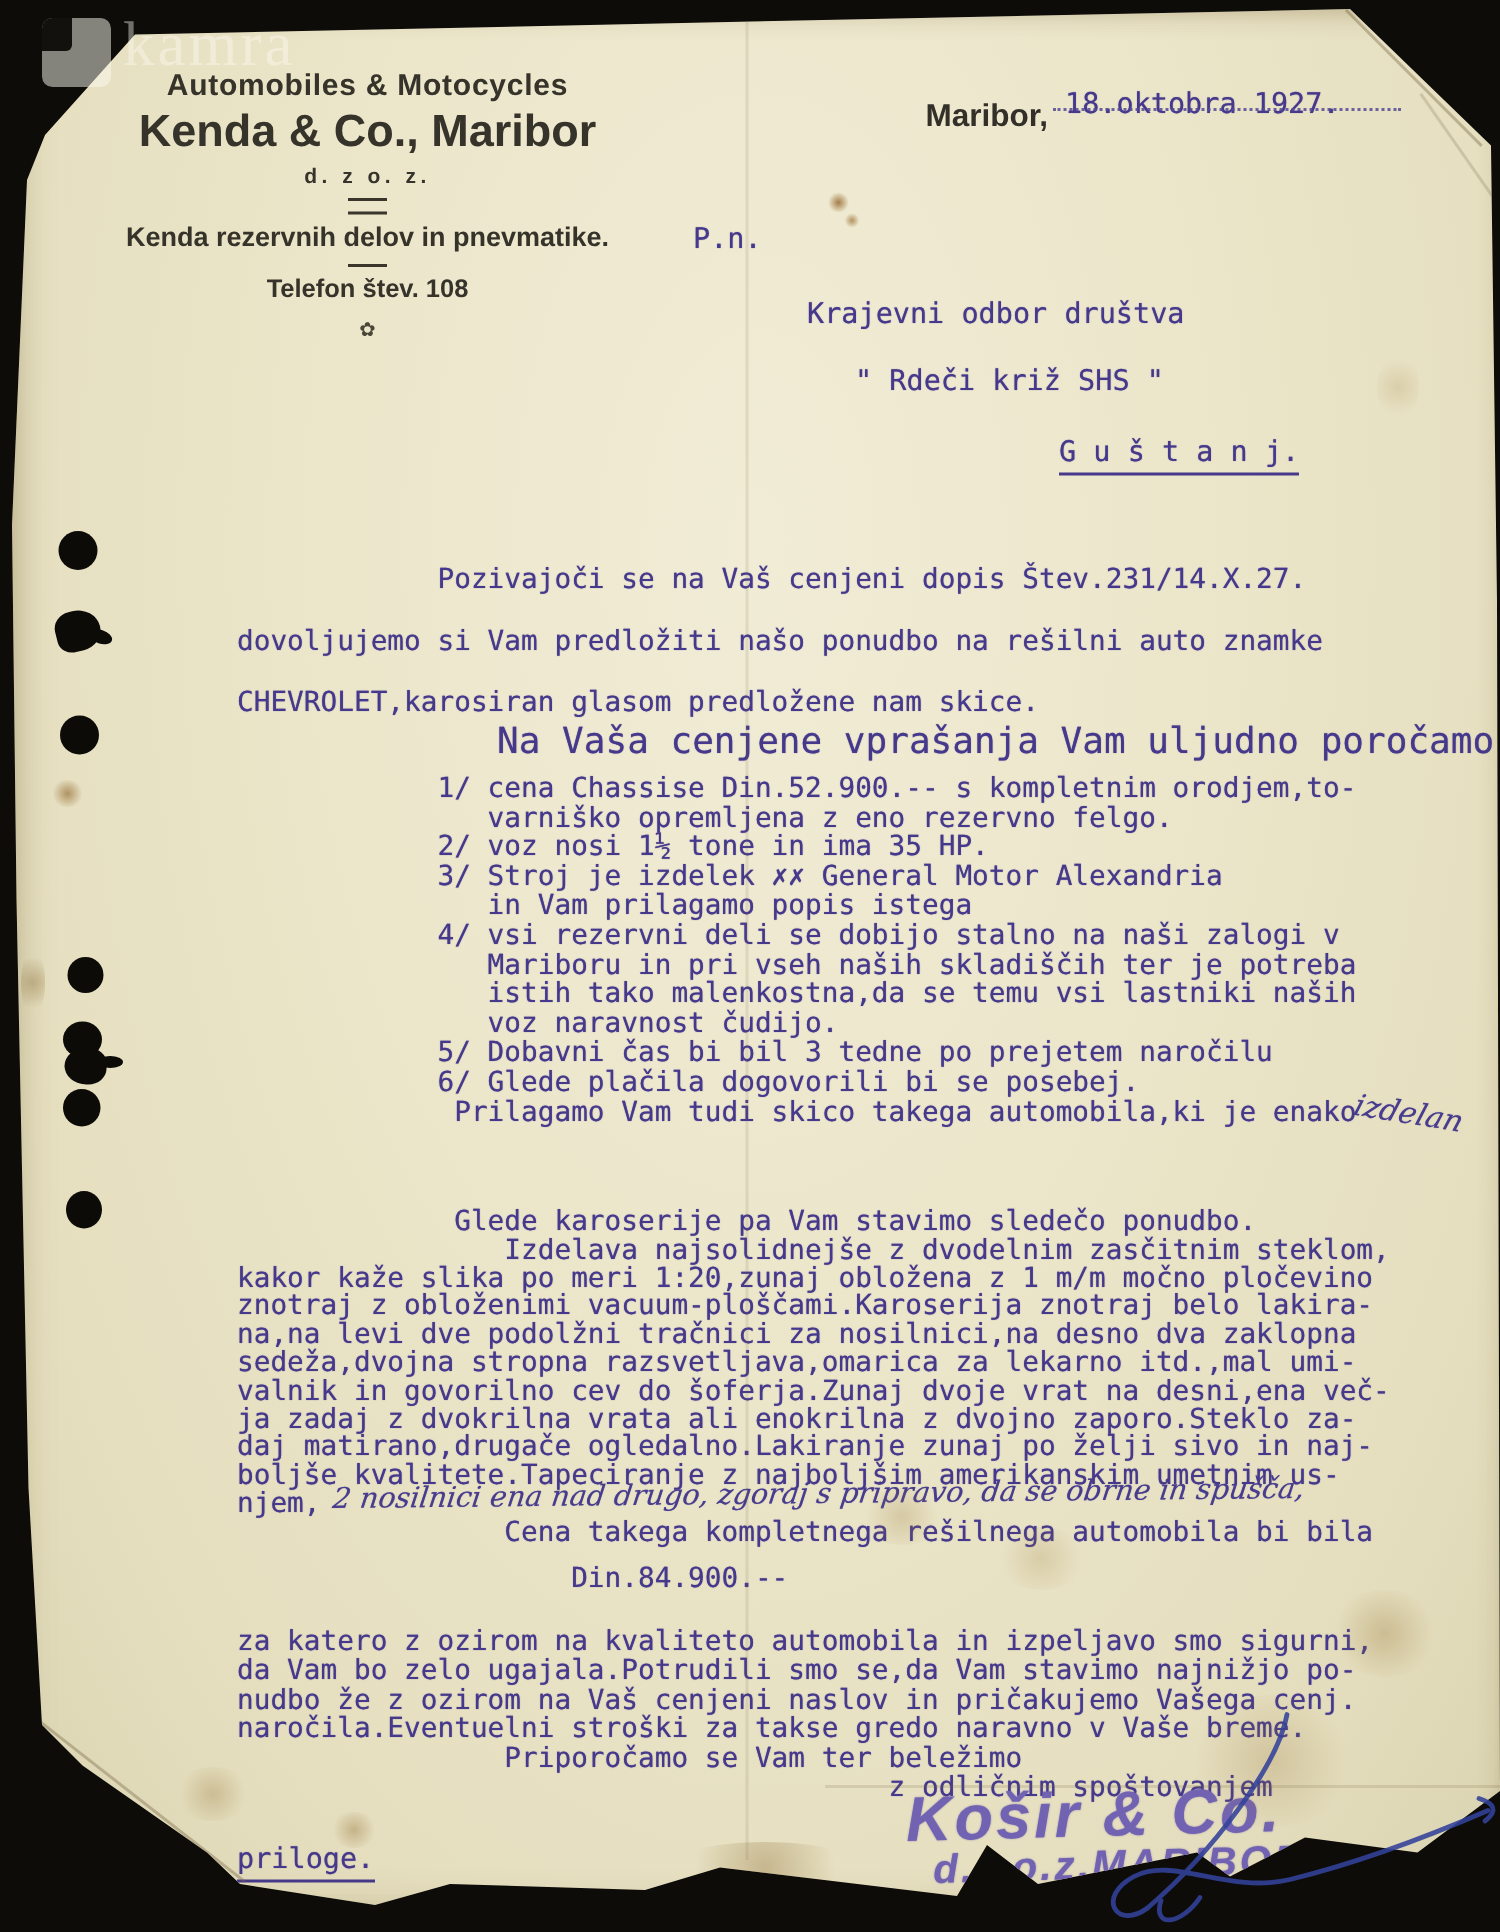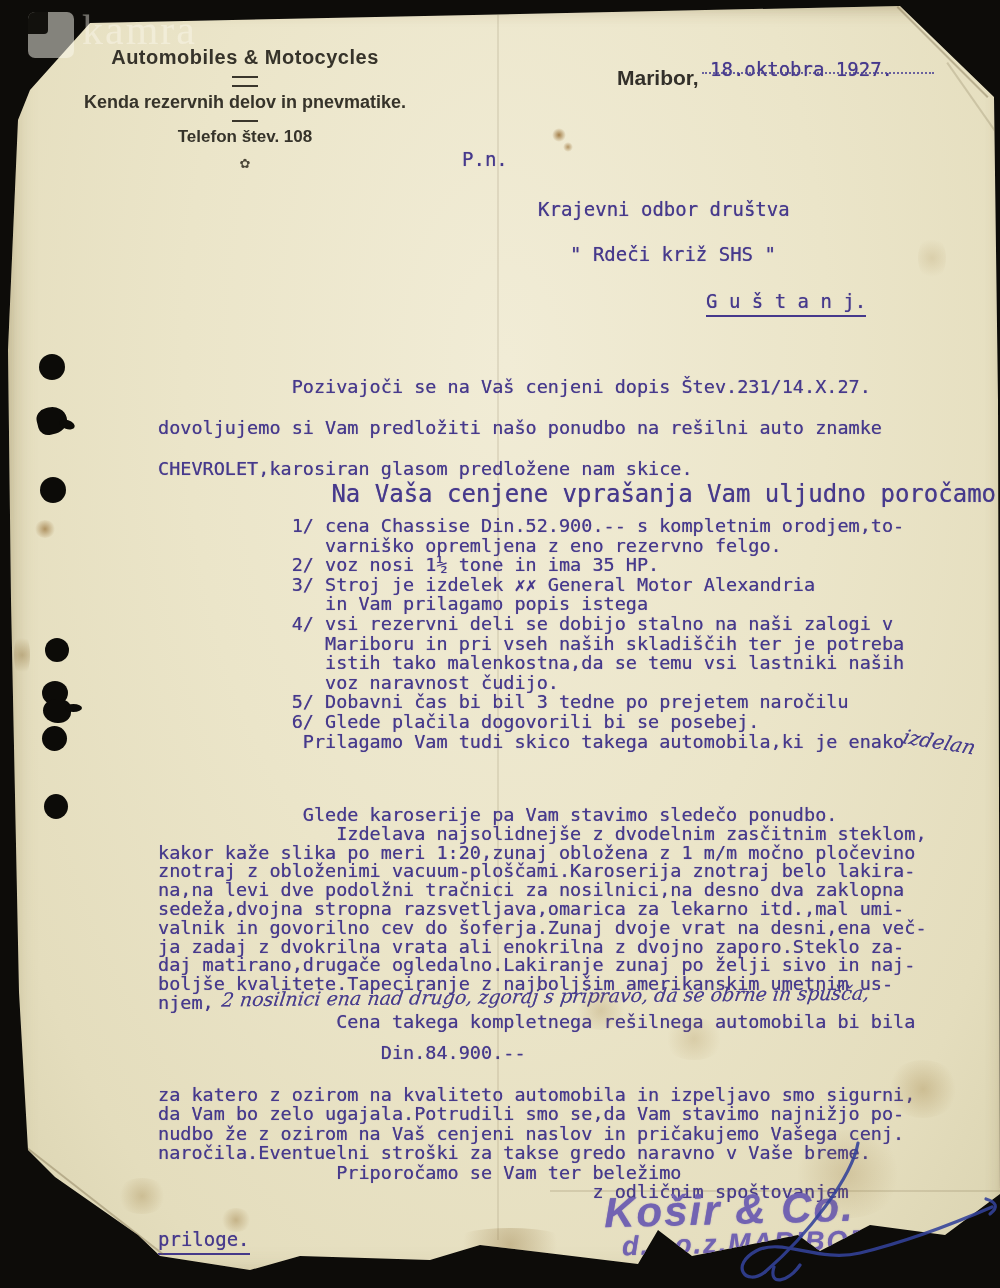--- a/index.html
+++ b/index.html
@@ -33,20 +33,22 @@
   .ul{border-bottom:2px solid #46398c;padding-bottom:3px;}
 </style>
 </head>
 <body>
 
 <div id="scan">
   <div id="paper">
 
     <div class="letterhead">
       <div style="font-size:20px;font-weight:700;letter-spacing:.5px;">Automobiles &amp; Motocycles</div>
+      <div style="font-size:30px;font-weight:700;margin-top:2px;">Kenda &amp; Co., Maribor</div>
+      <div style="font-size:14px;font-weight:700;letter-spacing:3px;margin-top:4px;">d. z o. z.</div>
       <div class="rule"></div>
       <div class="rule"></div>
       <div style="font-size:18px;font-weight:700;">Kenda rezervnih delov in pnevmatike.</div>
       <div class="rule"></div>
       <div style="font-size:17px;font-weight:700;">Telefon štev. 108</div>
       <div style="font-size:13px;margin-top:9px;color:#4a4638;">✿</div>
     </div>
 
     <div style="position:absolute;left:617px;top:66px;font-size:21px;font-weight:700;color:#33302a;">Maribor,</div>
     <pre class="type lh-head" style="left:710px;top:58px;">18.oktobra 1927.</pre>

